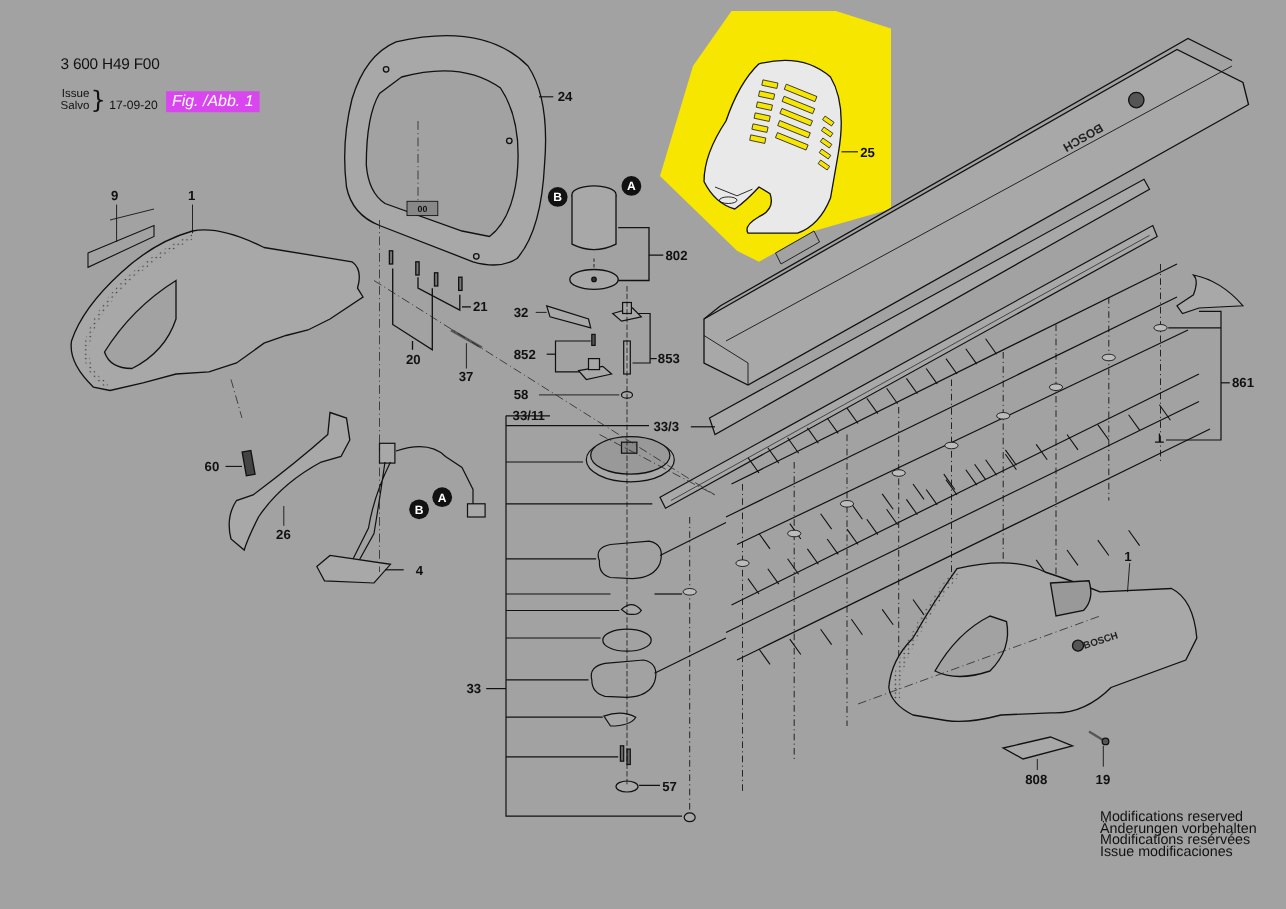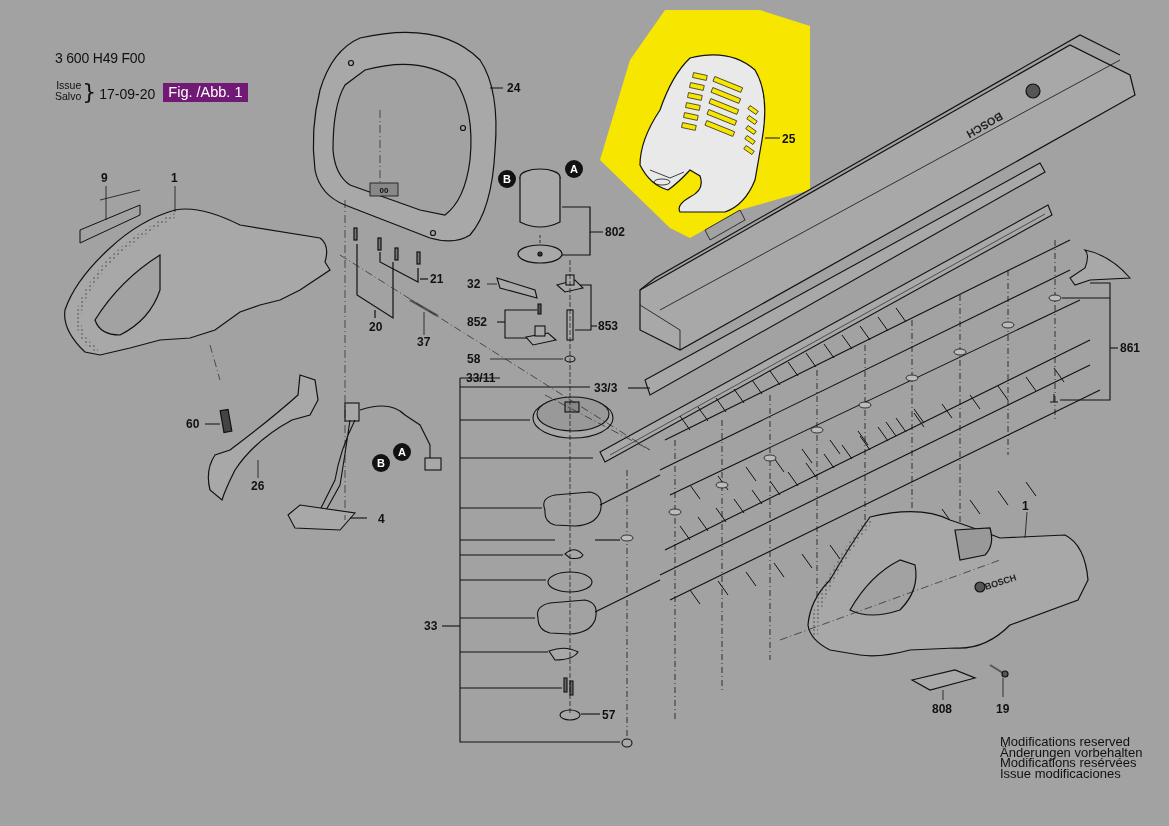--- a/index.html
+++ b/index.html
@@ -7,22 +7,22 @@
     width: 1169px; height: 826px; overflow: hidden;
     background: #a2a2a2;
     font-family: "Liberation Sans", sans-serif;
     position: relative;
   }
   .header { position: absolute; left: 55px; top: 50px; color: #111; }
   .part-no { font-size: 14px; letter-spacing: -0.2px; }
   .issue-row { position: absolute; top: 30px; left: 0; display: flex; align-items: flex-end; white-space: nowrap; }
   .issue-labels { font-size: 10.5px; line-height: 11px; text-align: right; }
   .brace { font-size: 22px; line-height: 20px; margin: 0 3px 0 1px; font-family: "DejaVu Sans", sans-serif; }
-  .date { font-size: 14px; margin-right: 8px; }
-  .fig { background: #701a75; color: #fff; font-size: 14.5px; padding: 1px 6px 2px 5px; }
+  .date { font-size: 11px; margin-right: 8px; }
+  .fig { background: #d946ef; color: #fff; font-size: 14.5px; padding: 1px 6px 2px 5px; font-style: italic; }
   .footer { position: absolute; left: 1000px; top: 737px; font-size: 13px; line-height: 10.6px; color: #111; }
   svg.diagram { position: absolute; left: 0; top: 0; }
   .lbl { font-family: "Liberation Sans", sans-serif; font-weight: bold; font-size: 12px; fill: #111; }
   .circ-lbl { font-family: "Liberation Sans", sans-serif; font-weight: bold; font-size: 11px; fill: #fff; }
 </style>
 </head>
 <body>
 
 <div class="header">
   <div class="part-no">3 600 H49 F00</div>

